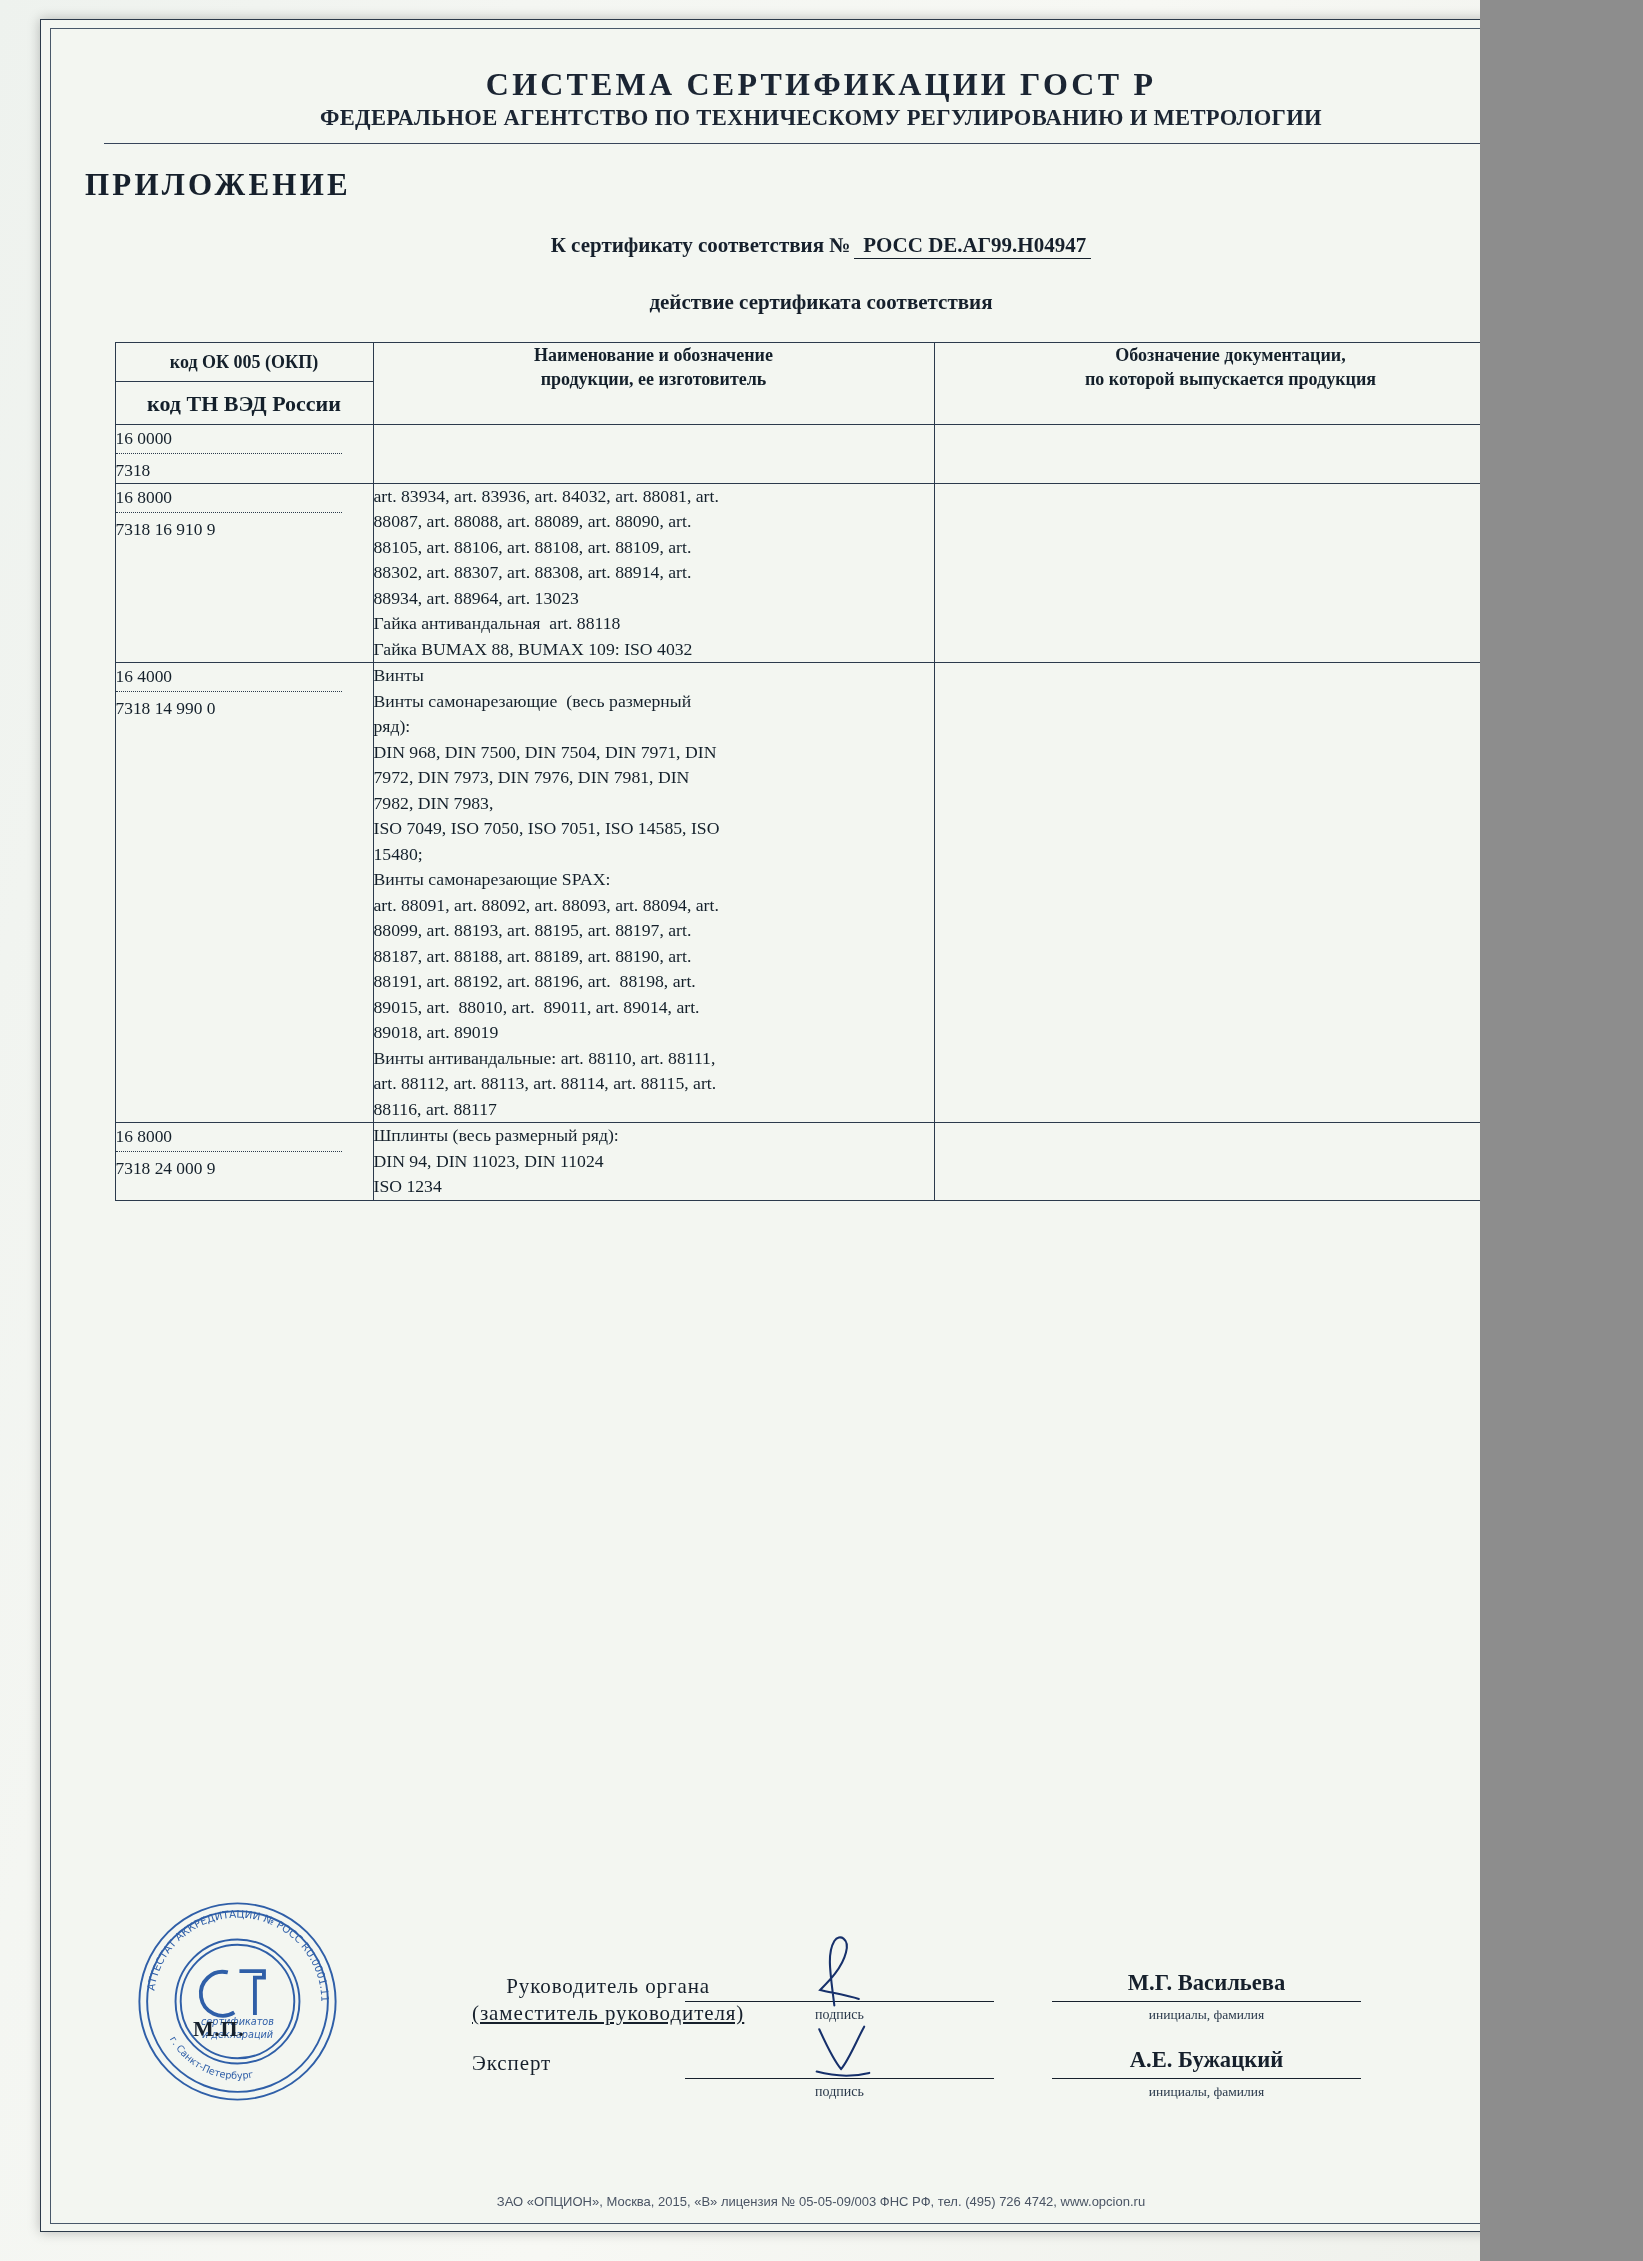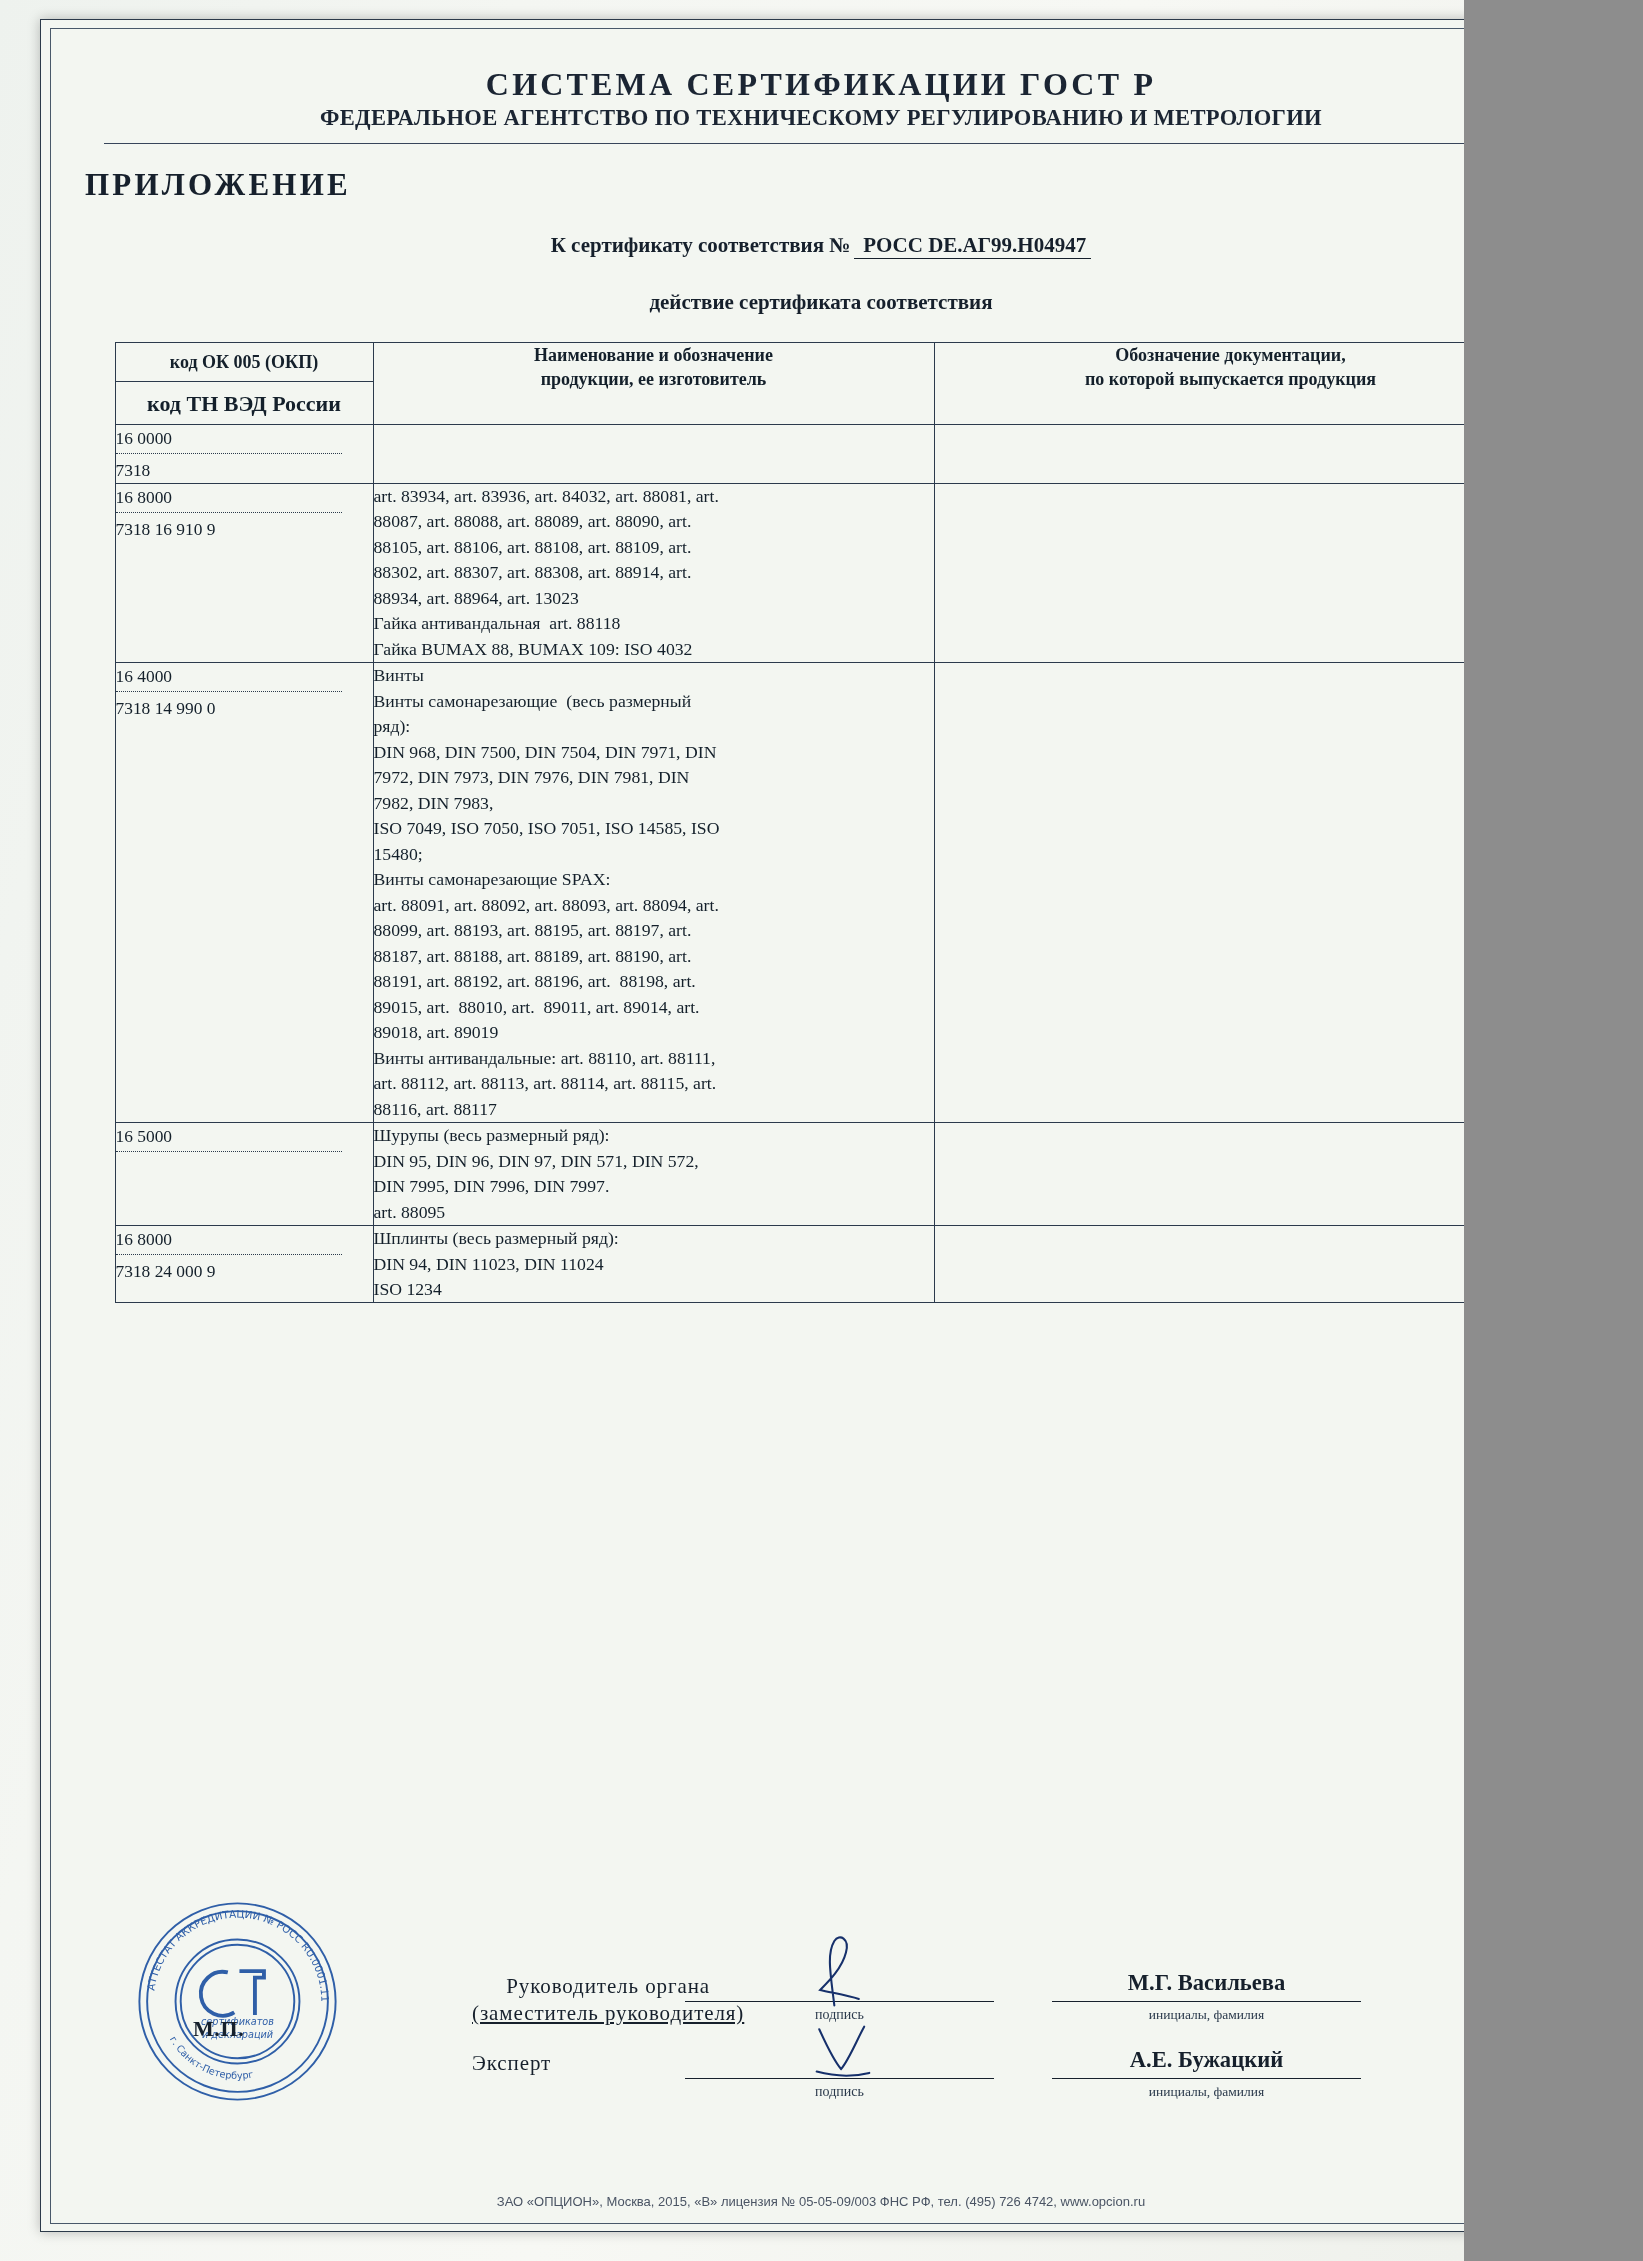--- a/index.html
+++ b/index.html
@@ -9,20 +9,21 @@
   }
   body {
     font-family: "Liberation Serif", serif;
   }
   .page {
     position: relative;
     width: 1464px;
     height: 2261px;
     background: #6d28d9;
     overflow: hidden;
+    padding-left: 16px;
   }
   
   .page::before {
     content: "";
     position: absolute;
     inset: 0;
     background: linear-gradient(105deg, #eef2ee 0%, #f4f6f2 25%, #f7f8f4 55%, #eff1ec 100%);
     pointer-events: none;
   }
   .sheet {
@@ -366,33 +367,20 @@
                   <span class="nc-line">89015, art.  88010, art.  89011, art. 89014, art.</span>
                   <span class="nc-line">89018, art. 89019</span>
                   <span class="nc-line">Винты антивандальные: art. 88110, art. 88111,</span>
                   <span class="nc-line">art. 88112, art. 88113, art. 88114, art. 88115, art.</span>
                   <span class="nc-line">88116, art. 88117</span>
                 </td>
                 <td class="doccell">&nbsp;</td>
               </tr>
               <tr>
                 <td class="codecell">
-                  <span class="code-top">16 5000</span>
-                  <span class="code-bot"></span>
-                </td>
-                <td class="namecell">
-                  <span class="nc-line">Шурупы (весь размерный ряд):</span>
-                  <span class="nc-line">DIN 95, DIN 96, DIN 97, DIN 571, DIN 572,</span>
-                  <span class="nc-line">DIN 7995, DIN 7996, DIN 7997.</span>
-                  <span class="nc-line">art. 88095</span>
-                </td>
-                <td class="doccell">&nbsp;</td>
-              </tr>
-              <tr>
-                <td class="codecell">
                   <span class="code-top">16 8000</span>
                   <span class="code-bot">7318 24 000 9</span>
                 </td>
                 <td class="namecell">
                   <span class="nc-line">Шплинты (весь размерный ряд):</span>
                   <span class="nc-line">DIN 94, DIN 11023, DIN 11024</span>
                   <span class="nc-line">ISO 1234</span>
                 </td>
                 <td class="doccell">&nbsp;</td>
               </tr>

